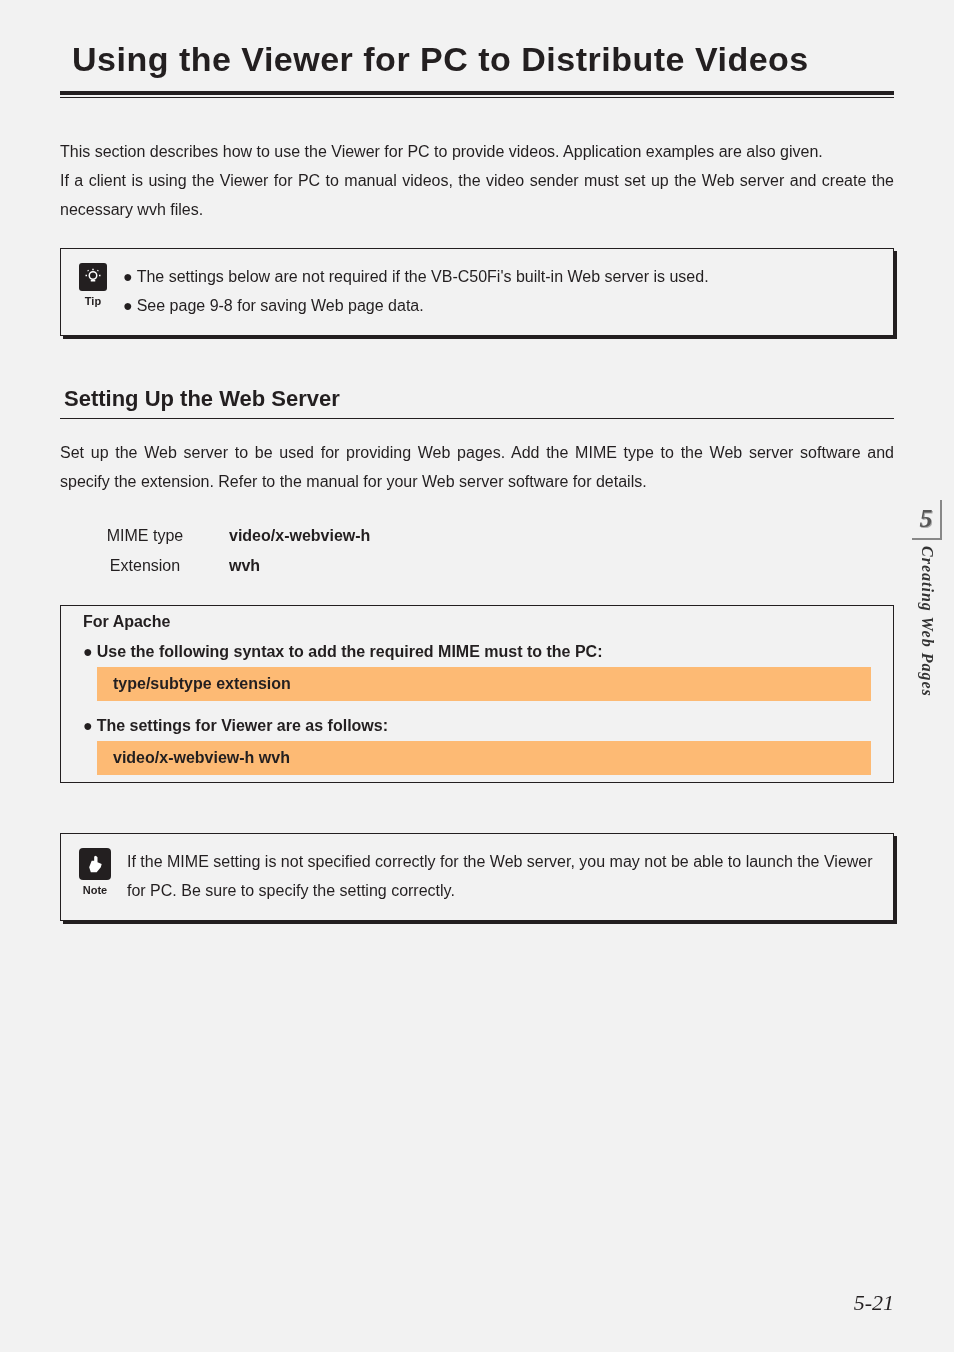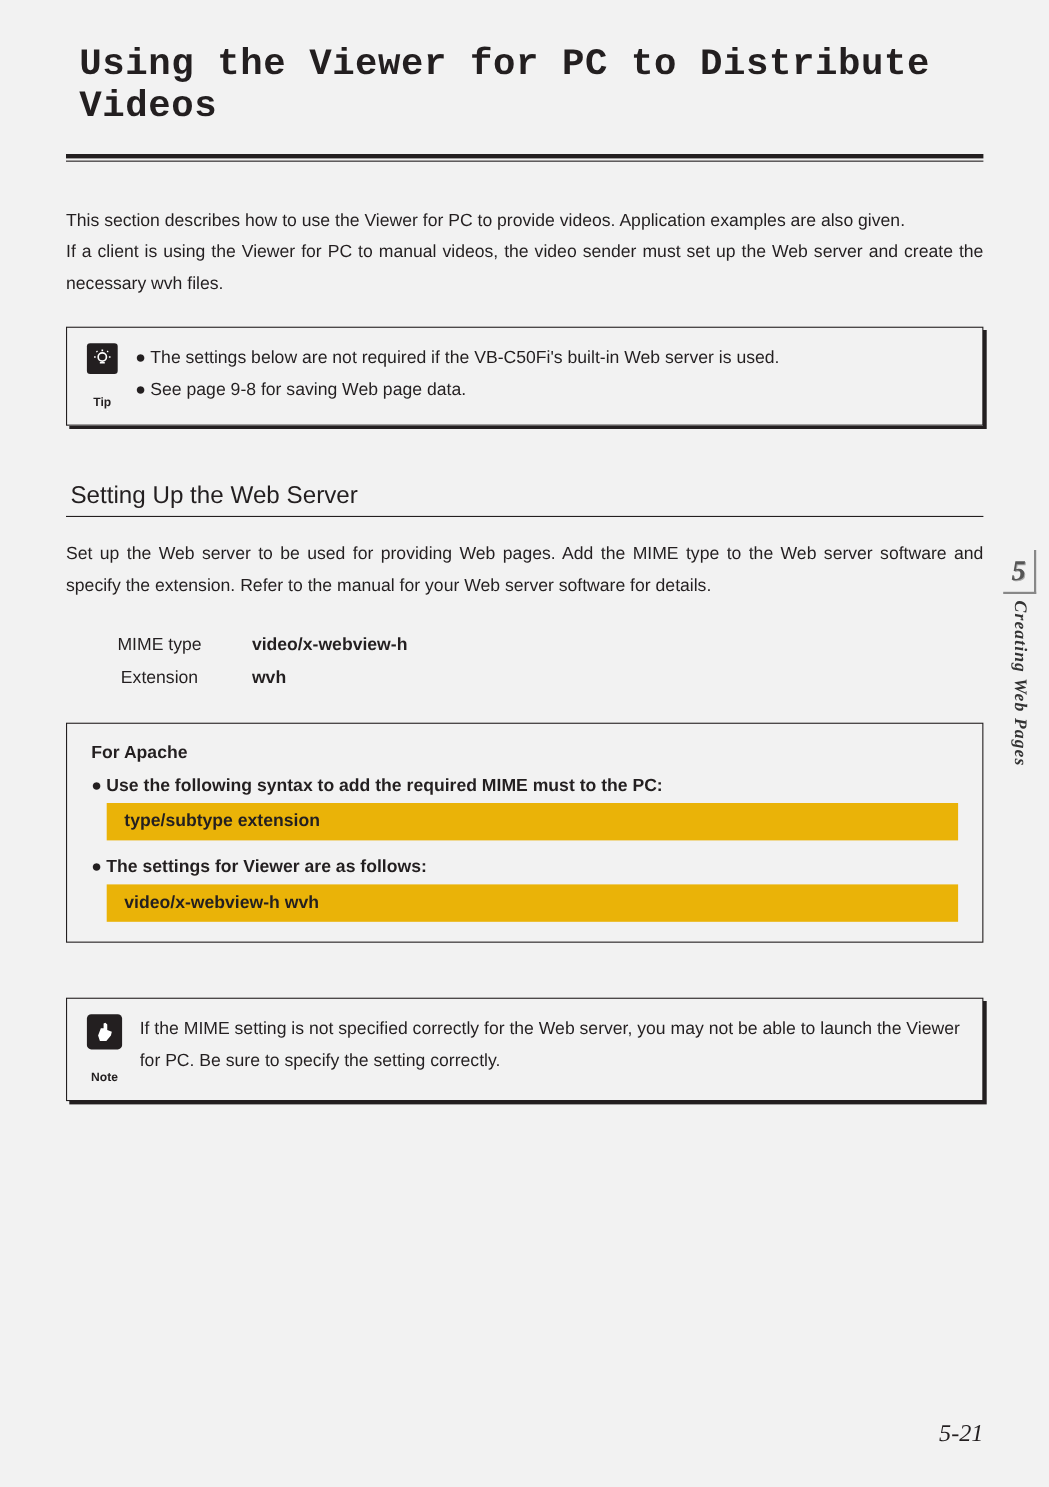--- a/index.html
+++ b/index.html
@@ -10,22 +10,21 @@
     font-family: Arial, Helvetica, sans-serif;
     color: #231f20;
     position: relative;
     padding: 40px 60px 40px 60px;
   }
   .page-title {
     font-size: 34px;
     font-weight: bold;
     letter-spacing: 0.5px;
     padding-left: 12px;
-    padding-bottom: 24px;
-    font-family: Liberation Mono, monospace;
+    padding-bottom: 12px;
   }
   .title-rule {
     height: 4px;
     background: #231f20;
     margin-bottom: 2px;
   }
   .title-rule-thin {
     height: 1px;
     background: #231f20;
     margin-bottom: 40px;
@@ -42,21 +41,21 @@
     padding: 14px 18px;
     margin-bottom: 50px;
     display: flex;
     gap: 16px;
     align-items: flex-start;
   }
   .callout-icon {
     display: flex;
     flex-direction: column;
     align-items: center;
-    gap: 20px;
+    gap: 4px;
   }
   .tip-icon {
     width: 28px;
     height: 28px;
     background: #231f20;
     border-radius: 3px;
     display: flex;
     align-items: center;
     justify-content: center;
     color: #fff;
@@ -69,21 +68,21 @@
   .callout-body {
     font-size: 16px;
     line-height: 1.8;
     flex: 1;
   }
   .callout-body .bullet {
     margin-right: 4px;
   }
   .section-heading {
     font-size: 22px;
-    font-weight: normal;
+    font-weight: bold;
     border-bottom: 1px solid #231f20;
     padding-bottom: 6px;
     padding-left: 4px;
     margin-bottom: 20px;
   }
   .section-intro {
     font-size: 16px;
     line-height: 1.8;
     text-align: justify;
     margin-bottom: 24px;
@@ -92,21 +91,21 @@
     font-size: 16px;
     line-height: 1.9;
     margin-left: 30px;
     margin-bottom: 24px;
   }
   .kv-row { display: flex; }
   .kv-key { font-weight: normal; width: 110px; text-align: center; }
   .kv-val { font-weight: bold; margin-left: 29px; }
   .framed {
     border: 1px solid #231f20;
-    padding: 18px 22px;
+    padding: 7px 22px;
     margin-bottom: 50px;
   }
   .framed-title {
     font-weight: bold;
     font-size: 16px;
     margin-bottom: 12px;
   }
   .framed-text {
     font-size: 16px;
     line-height: 1.7;
@@ -114,21 +113,21 @@
     margin-bottom: 8px;
   }
   .framed-item {
     font-size: 16px;
     font-weight: bold;
     margin-bottom: 6px;
     display: flex;
     gap: 4px;
   }
   .code-box {
-    background: #eab308;
+    background: #fdba74;
     padding: 8px 16px;
     font-size: 16px;
     font-weight: bold;
     margin: 0 0 16px 14px;
   }
   .note-callout {
     border: 1px solid #231f20;
     box-shadow: 3px 3px 0 #231f20;
     padding: 14px 18px;
     display: flex;

